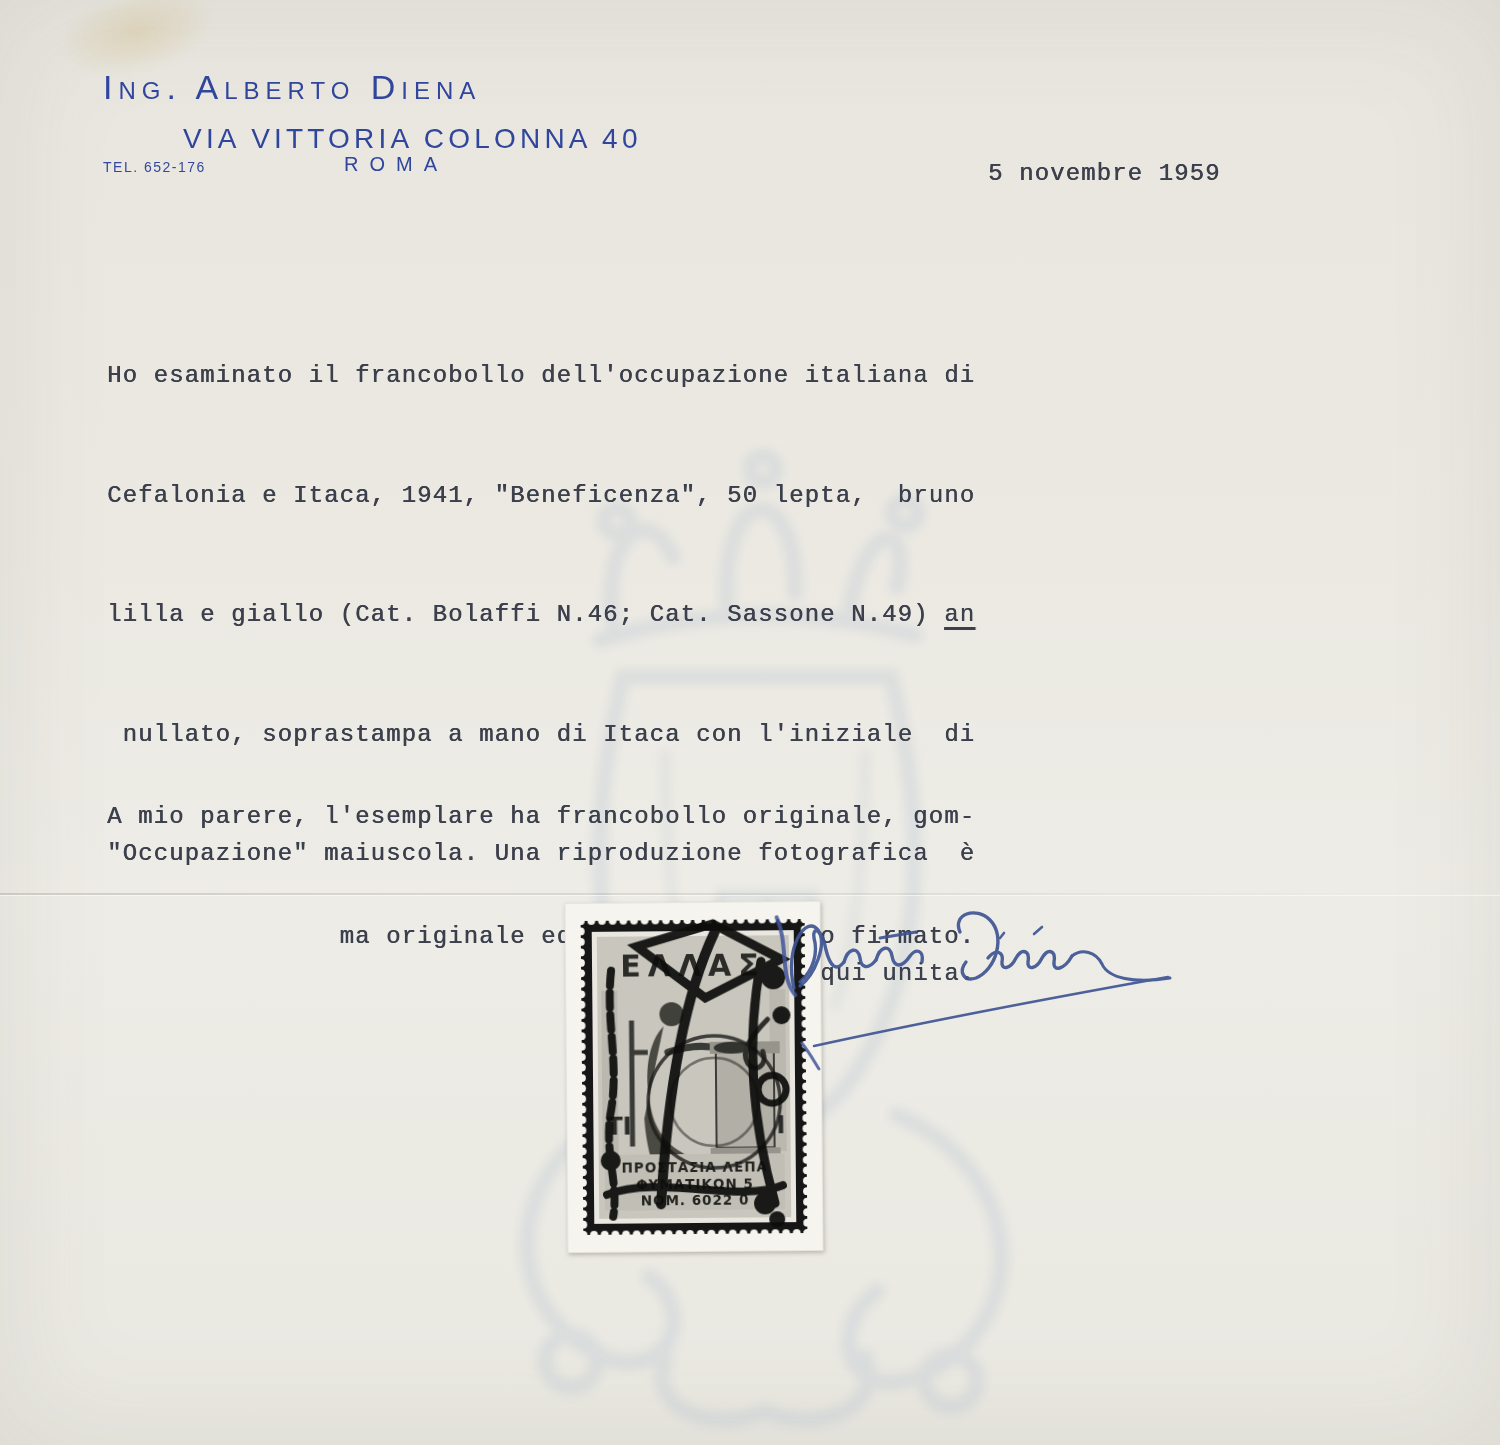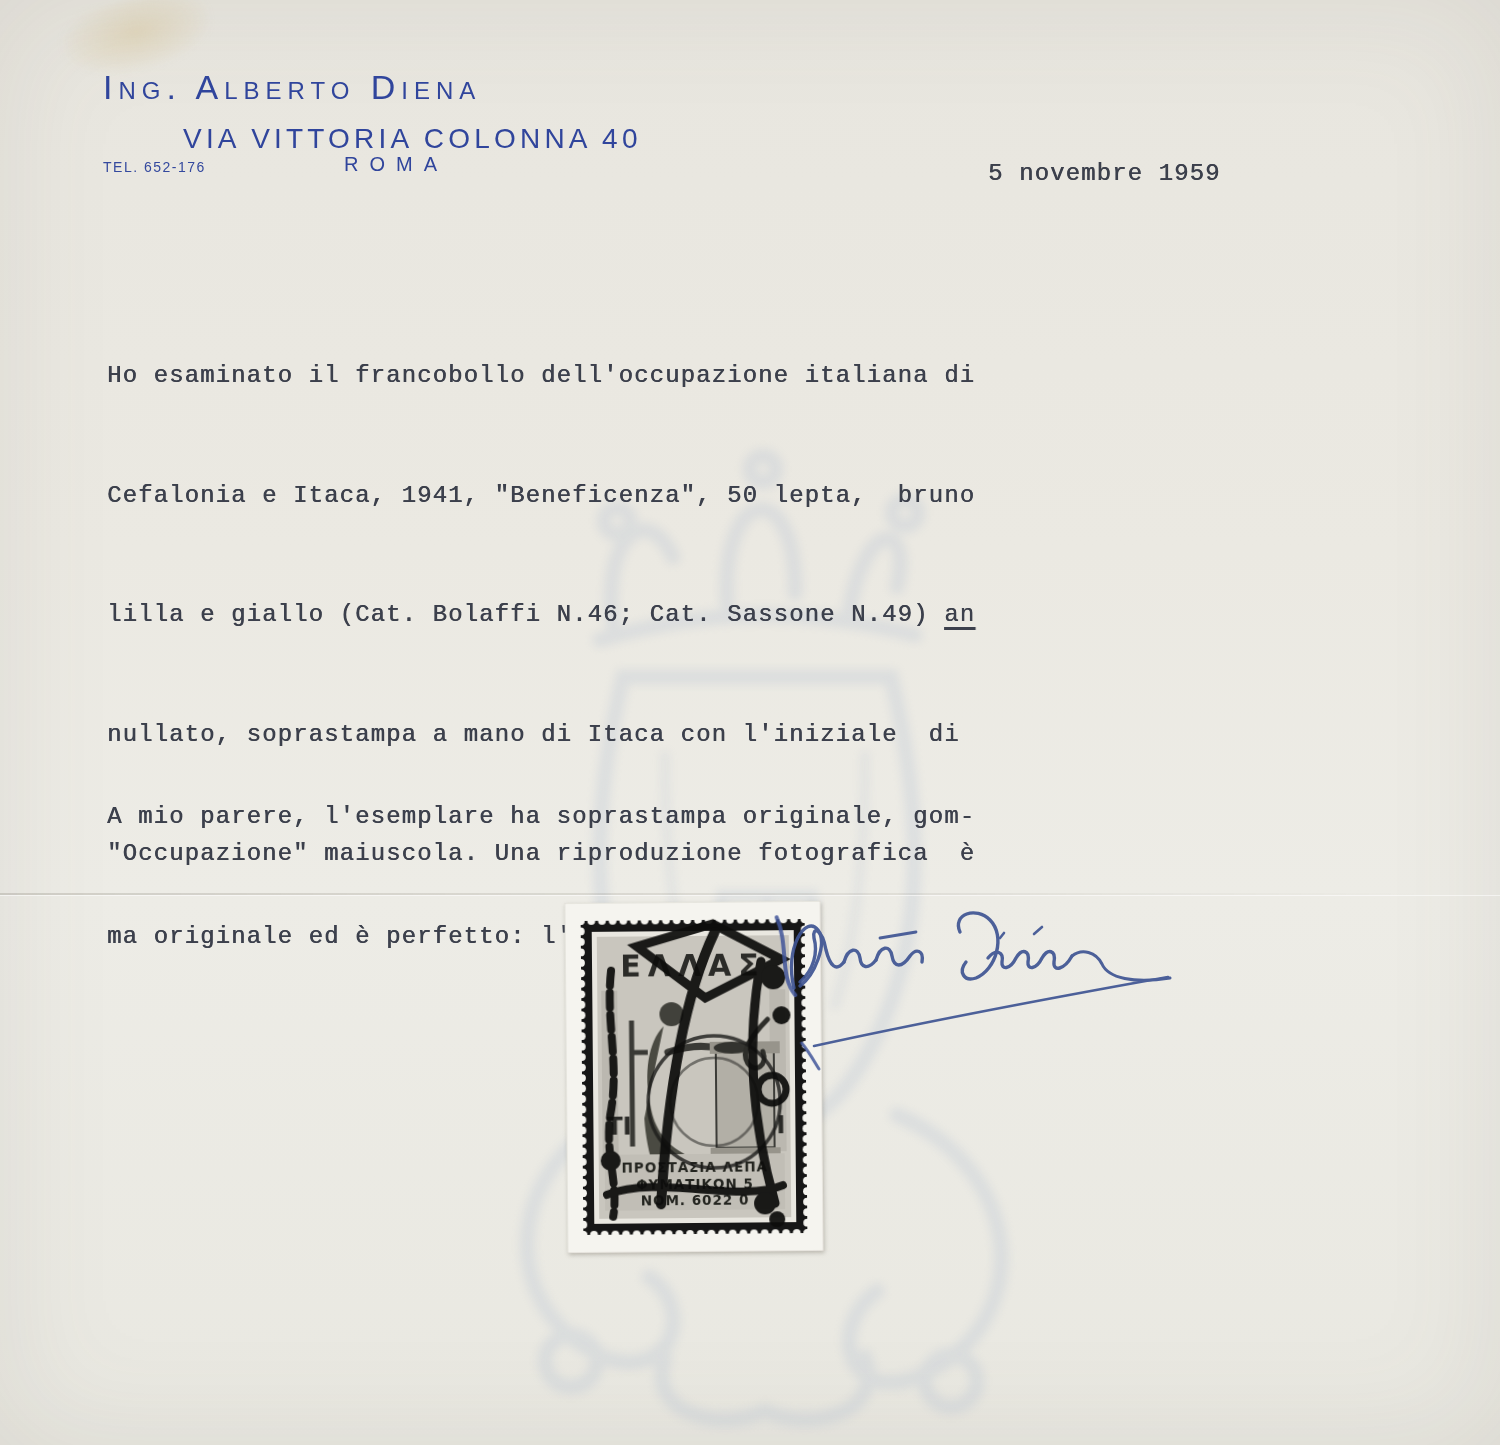--- a/index.html
+++ b/index.html
@@ -1,20 +1,21 @@
 <!DOCTYPE html>
 <html><head>
 <meta charset="utf-8">
 <style>
   html,body{margin:0;padding:0;background:#777;}
   .page{
     position:relative; width:1500px; height:1445px; overflow:hidden;
     background:linear-gradient(180deg,#e8e6df 0%, #ebe9e2 38%, #edece6 62%, #e9e8e1 100%);
     font-family:"Liberation Sans", sans-serif;
     box-shadow:inset 0 0 120px rgba(95,90,75,0.10);
+    text-align:right;
   }
   
   .stain{
     position:absolute; left:62px; top:0px; width:150px; height:70px;
     background:radial-gradient(ellipse at 50% 45%, rgba(208,186,132,0.38), rgba(208,186,132,0.12) 55%, transparent 75%);
     filter:blur(3px); transform:rotate(-14deg);
   }
   .fold-line{
     position:absolute; left:0; top:893px; width:100%; height:2px;
     background:linear-gradient(90deg, rgba(110,104,90,0.22), rgba(110,104,90,0.12) 55%, rgba(110,104,90,0.04) 80%, transparent 95%);
@@ -113,24 +114,25 @@
   </div>
 
   <div class="typed date-line">5 novembre 1959</div>
 
   <div class="para para-1 typed">
     <div class="tline">Ho esaminato il francobollo dell'occupazione italiana di</div>
     <div class="tline">Cefalonia e Itaca, 1941, "Beneficenza", 50 lepta,  bruno</div>
     <div class="tline"><span>lilla e giallo (Cat. Bolaffi N.46; Cat. Sassone N.49) </span><span class="uline">an</span></div>
     <div class="tline">nullato, soprastampa a mano di Itaca con l'iniziale  di</div>
     <div class="tline">"Occupazione" maiuscola. Una riproduzione fotografica  è</div>
+    <div class="tline">qui unita.</div>
   </div>
 
   <div class="para para-2 typed">
-    <div class="tline">A mio parere, l'esemplare ha soprastampa originale, gom-</div>
+    <div class="tline">A mio parere, l'esemplare ha francobollo originale, gom-</div>
     <div class="tline">ma originale ed è perfetto: l'ho firmato.</div>
   </div>
 
   <div class="stamp-photo">
     <svg width="256" height="350" viewBox="0 0 256 350">
       <rect x="0" y="0" width="256" height="350" fill="#f5f4ef" stroke="#d8d5cd" stroke-width="1"></rect>
 
       <rect x="16" y="18" width="224" height="314" fill="#161616"></rect>
       <g id="perfs">
           <circle cx="16" cy="18" r="3.9" fill="#f5f4ef"></circle>

